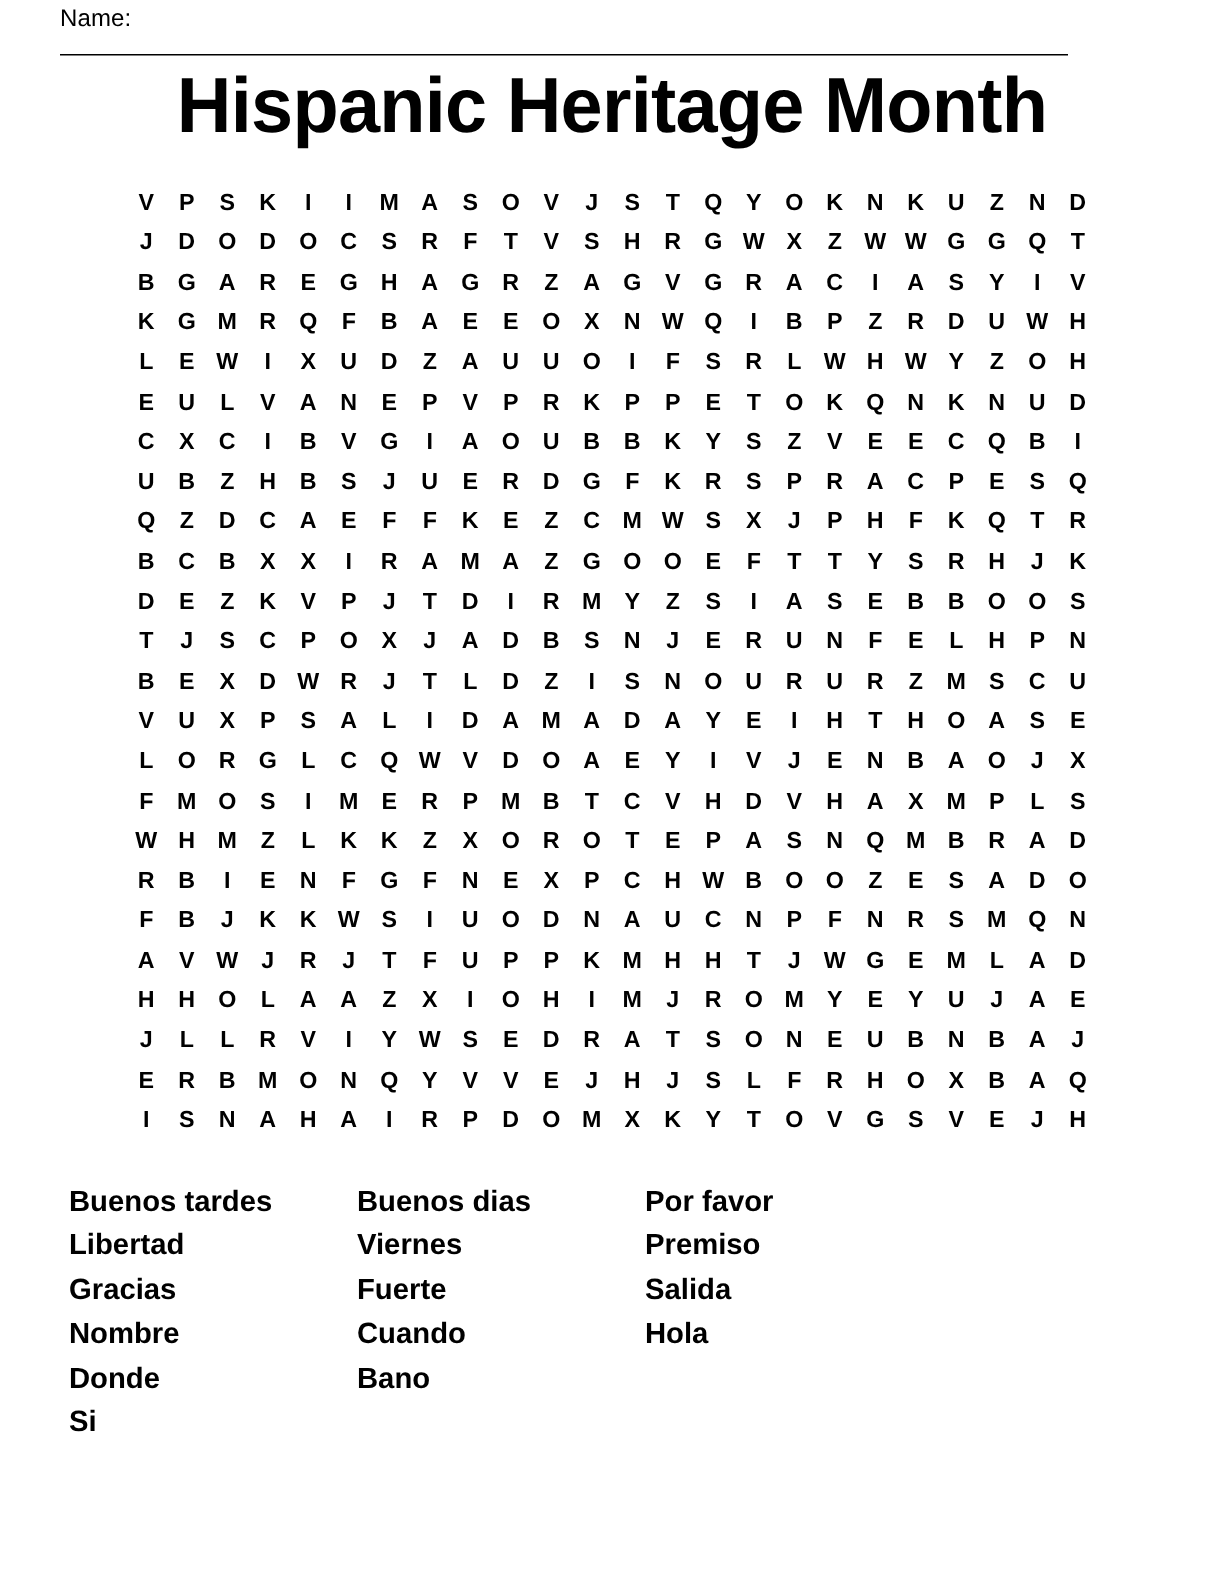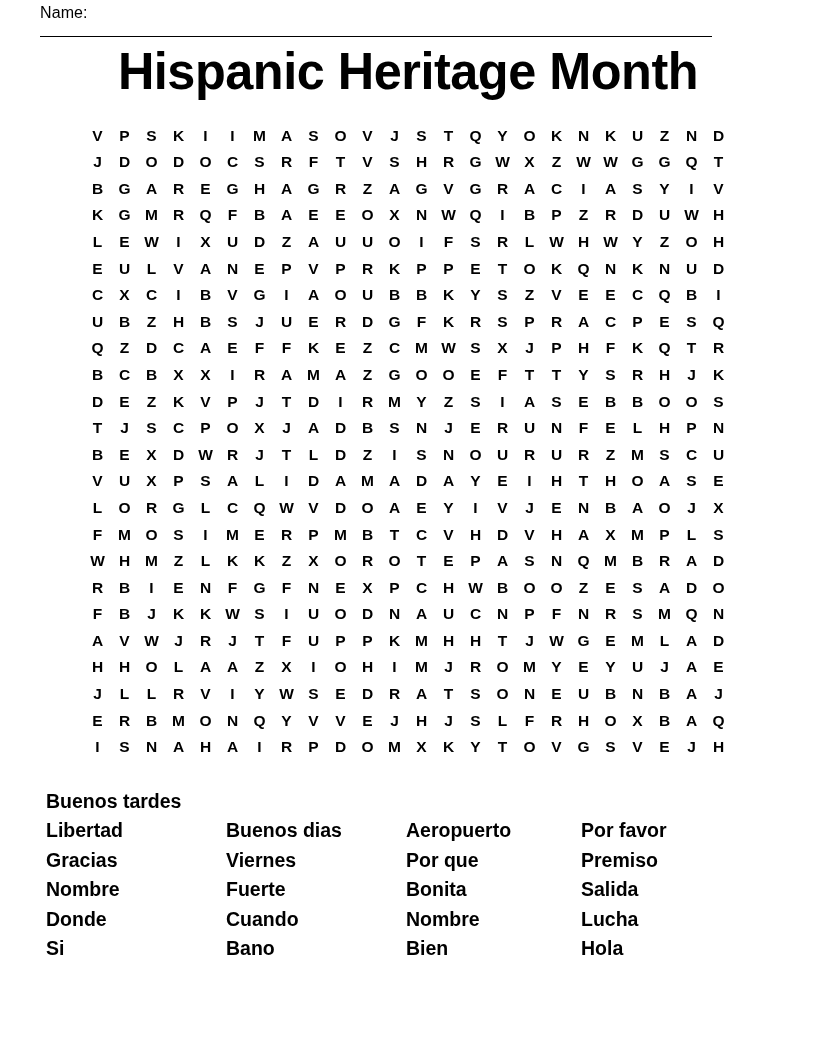--- a/index.html
+++ b/index.html
@@ -71,22 +71,21 @@
     line-height: 26.6px;
     text-align: center;
     color: #000000;
   }
 
   
   .words {
     margin: 26px 0 0 0;
     padding: 0 0 0 46px;
     display: flex;
-    gap: 0;
-    align-items: flex-end;
+    gap: 12px;
   }
   .word-col {
     display: flex;
     flex-direction: column;
   }
   .word-col.c1 { width: 180px; }
   .word-col.c2 { width: 180px; }
   .word-col.c3 { width: 175px; }
   .word-col.c4 { width: 175px; }
   .word {
@@ -698,27 +697,19 @@
       <div class="word">Donde</div>
       <div class="word">Si</div>
     </div>
     <div class="word-col c2">
       <div class="word">Buenos dias</div>
       <div class="word">Viernes</div>
       <div class="word">Fuerte</div>
       <div class="word">Cuando</div>
       <div class="word">Bano</div>
     </div>
-    <div class="word-col c3">
-      <div class="word">Aeropuerto</div>
-      <div class="word">Por que</div>
-      <div class="word">Bonita</div>
-      <div class="word">Nombre</div>
-      <div class="word">Bien</div>
-    </div>
     <div class="word-col c4">
       <div class="word">Por favor</div>
       <div class="word">Premiso</div>
       <div class="word">Salida</div>
-      <div class="word">Lucha</div>
       <div class="word">Hola</div>
     </div>
   </div>
 
 </body></html>

